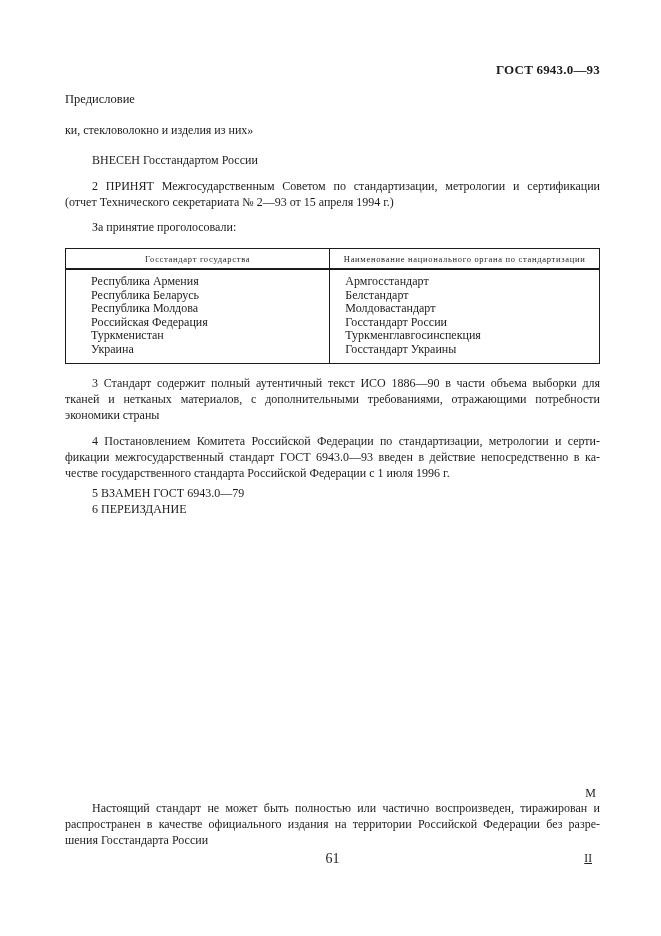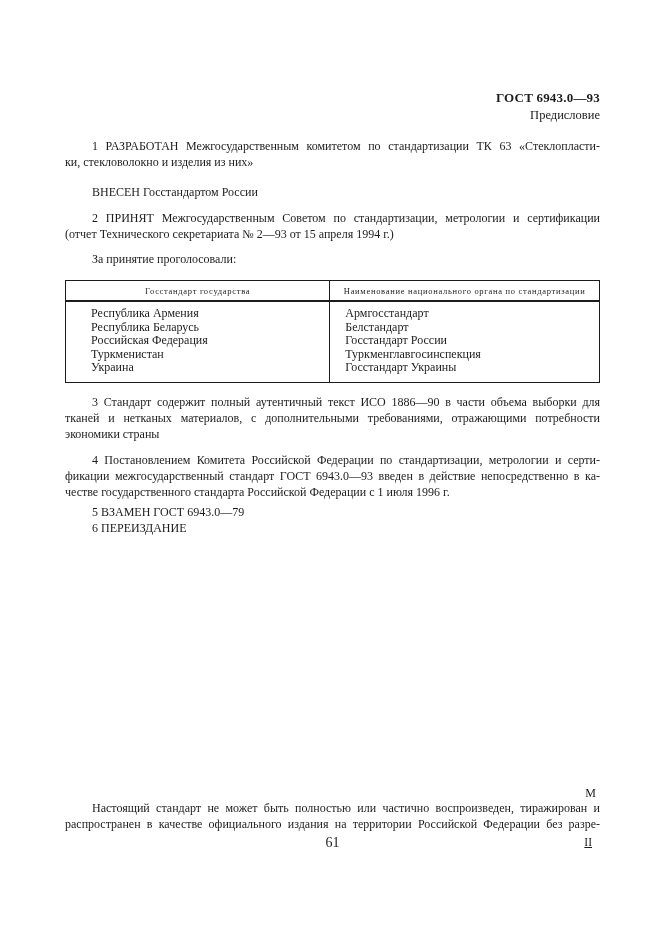--- a/index.html
+++ b/index.html
@@ -4,34 +4,34 @@
 <style>
   html,body{margin:0;padding:0;background:#e8e8e8;}
   .page{
     position:relative;
     width:661px;height:936px;
     background:#ffffff;
     color:#1c1c1c;
     font-family:"Liberation Serif","DejaVu Serif",serif;
     font-size:12px;
     box-sizing:border-box;
-    padding:90px 61px 0 65px;
+    padding:62px 61px 0 65px;
     margin:0 auto;
     overflow:hidden;
   }
   .doc-code{
     text-align:right;
     font-weight:bold;
     font-size:13px;
     height:16px;
     letter-spacing:.2px;
   }
   .title{
-    text-align:right;
-    margin-top:2px;
+    text-align:left;
+    margin-top:14px;
     height:16px;
     font-size:12.5px;
   }
   .para{margin:0;}
   .para .line{height:16px;line-height:16px;white-space:nowrap;}
   .line.stretch{
     text-align:justify;
     text-align-last:justify;
     white-space:normal;
   }
@@ -100,21 +100,20 @@
 </head>
 <body>
 
 <div class="page">
 
   <div class="doc-code">ГОСТ 6943.0—93</div>
 
   <div class="title">Предисловие</div>
 
   <div class="para mt14">
-    <div class="line stretch indent">1 РАЗРАБОТАН  Межгосударственным комитетом по стандартизации ТК 63 «Стеклопласти-</div>
     <div class="line">ки, стекловолокно и изделия из них»</div>
   </div>
 
   <div class="para mt14">
     <div class="line indent">ВНЕСЕН Госстандартом России</div>
   </div>
 
   <div class="para mt10">
     <div class="line stretch indent">2 ПРИНЯТ Межгосударственным Советом по стандартизации, метрологии и сертификации</div>
     <div class="line">(отчет Технического секретариата № 2—93 от 15 апреля 1994 г.)</div>
@@ -132,20 +131,24 @@
       </tr>
     </thead>
     <tbody>
       <tr class="first">
         <td>Республика Армения</td>
         <td>Армгосстандарт</td>
       </tr>
       <tr>
         <td>Республика Беларусь</td>
         <td>Белстандарт</td>
+      </tr>
+      <tr>
+        <td>Республика Молдова</td>
+        <td>Молдовастандарт</td>
       </tr>
       <tr>
         <td>Российская Федерация</td>
         <td>Госстандарт России</td>
       </tr>
       <tr>
         <td>Туркменистан</td>
         <td>Туркменглавгосинспекция</td>
       </tr>
       <tr class="last">
@@ -173,20 +176,21 @@
 
   <div class="para mt12">
     <div class="line indent">6 ПЕРЕИЗДАНИЕ</div>
   </div>
 
   <div class="footer-block">
     <div class="sheet-mark-top">М</div>
     <div class="para footer-para">
       <div class="line stretch indent">Настоящий стандарт  не может быть полностью или частично воспроизведен, тиражирован и</div>
       <div class="line stretch">распространен в качестве официального издания на территории Российской Федерации без разре-</div>
+      <div class="line">шения Госстандарта России</div>
     </div>
     <div class="pageno-row">
       <div class="pageno">61</div>
       <div class="sheet-mark-bottom">II</div>
     </div>
   </div>
 
 </div>
 
 </body></html>

